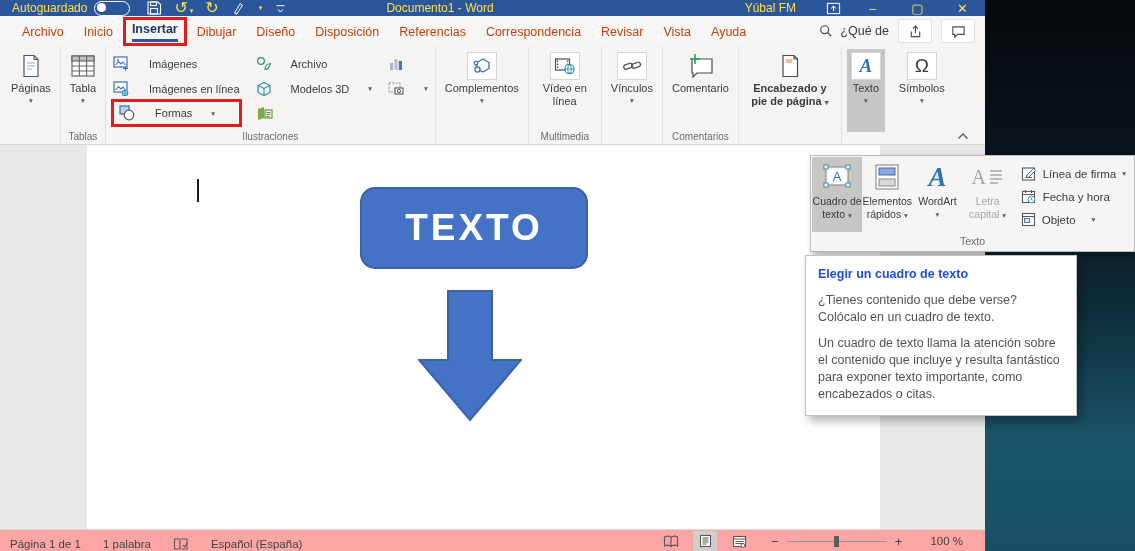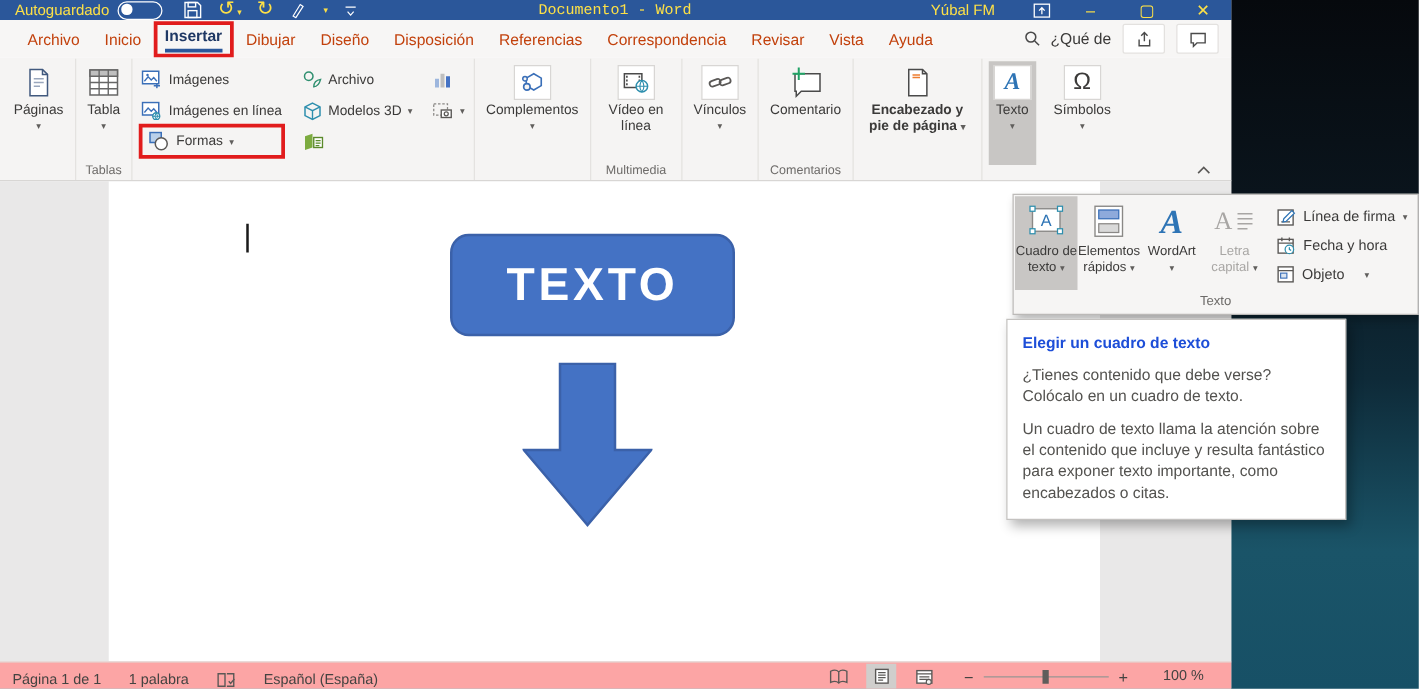--- a/index.html
+++ b/index.html
@@ -18,21 +18,21 @@
   .titlebar {
     height:16px; background:#2b579a; color:#fde047; display:flex; align-items:center;
     font-size:12px; padding-left:12px; position:relative; flex:0 0 auto;
   }
   .autosave { display:flex; align-items:center; gap:7px; }
   .toggle { width:36px; height:15px; border:1.6px solid #fff; border-radius:9px; position:relative; }
   .toggle .knob { position:absolute; left:2px; top:1.6px; width:8.5px; height:8.5px; border-radius:50%; background:#fff; }
   .qat { display:flex; align-items:center; gap:12px; margin-left:16px; }
   .qat .g { font-size:16px; line-height:1; }
   .tinycaret { font-size:7px; margin-left:2px; }
-  .title-center { position:absolute; left:492px; transform:translateX(-50%); white-space:nowrap; font-size:12px;font-family:Liberation Mono, monospace; }
+  .title-center { position:absolute; left:440px; transform:translateX(-50%); white-space:nowrap; font-size:12px; }
   .title-right { margin-left:auto; display:flex; align-items:center; height:100%; }
   .username { padding:0 20px 0 10px; font-size:12px; }
   .winbtn { width:45px; height:32px; display:flex; align-items:center; justify-content:center; font-size:13px; }
   .ribbondisp { width:34px; height:32px; display:flex; align-items:center; justify-content:center; }
 
   
   .tabsrow { height:30px; background:#f7f6f5; display:flex; align-items:center; padding:0 10px 0 12px; flex:0 0 auto; }
   .tab { padding:6px 10px 5px; font-size:12.5px; color:#c2410c; white-space:nowrap; }
   .tab.selected { color:#1f3864; font-weight:bold; padding:2px 6px 1px; }
   .tab.selected .ul { display:inline-block; padding-bottom:3px; border-bottom:3px solid #2b579a; }
@@ -45,21 +45,21 @@
   .ribbon { height:99px; background:#f5f4f3; border-bottom:1px solid #d8d6d4; display:flex; padding:1px 2px 0 2px; position:relative; flex:0 0 auto; }
   .rgroup { position:relative; border-right:1px solid #e4e2e0; padding:2px 5px 16px; display:flex; align-items:flex-start; }
   .rgroup.nolabel { }
   .glabel { position:absolute; bottom:2px; left:0; right:0; text-align:center; font-size:10px; color:#6d6b69; white-space:nowrap; }
   .bigbtn { display:flex; flex-direction:column; align-items:center; padding:3px 4px 0; font-size:11px; color:#3b3a39; text-align:center; line-height:1.18; }
   .bigbtn .bicon { height:28px; display:flex; align-items:center; justify-content:center; margin-bottom:2px; }
   .bigbtn.pressed { background:#c8c6c4; height:83px; }
   .caretline { font-size:7.5px; color:#605e5c; margin-top:2px; }
   .incaret { font-size:7.5px; color:#605e5c; }
   .smallgrid { display:grid; grid-template-columns:auto auto auto; column-gap:12px; align-content:start; padding-top:2px; }
-  .sitem { display:flex; align-items:center; gap:5px; font-size:11px; color:#3b3a39; height:25px; padding:0 2px; white-space:nowrap; }
+  .sitem { display:flex; align-items:center; gap:19px; font-size:11px; color:#3b3a39; height:25px; padding:0 2px; white-space:nowrap; }
   .sitem.red-box { height:28px; padding:0 5px; margin-top:-2px; }
   .collapse-chevron { position:absolute; right:16px; bottom:4px; }
   .texto-a { font-size:19px; font-style:italic; color:#2e74b5; font-weight:bold; font-family:"Liberation Serif",serif; }
   .omega { font-size:19px; color:#3b3a39; }
   .iconbox { width:30px; height:28px; border:1px solid #d8d6d4; background:#fff; display:flex; align-items:center; justify-content:center; }
 
   
   .canvas { flex:1 1 auto; background:#e9e8e8; position:relative; overflow:hidden; }
   .page { position:absolute; left:87px; top:0; bottom:0; width:793px; background:#fff; }
   .cursor { position:absolute; left:110px; top:34px; width:1.5px; height:23px; background:#1a1a1a; }
@@ -292,20 +292,21 @@
           </div>
           <div class="sitem">
             <svg width="17" height="15" viewBox="0 0 17 15">
               <path d="M2 3 l6-2 v11 l-6 2 Z" fill="#7cab3f"></path>
               <rect x="9" y="4" width="7" height="8" fill="#fff" stroke="#5a8a2a" stroke-width="1.1"></rect>
               <path d="M10.5 6.5 h4 M10.5 8.5 h4 M10.5 10.5 h3" stroke="#5a8a2a" stroke-width="1"></path>
             </svg>
           </div>
           <div class="sitem"></div>
         </div>
+        <div class="glabel">Ilustraciones</div>
       </div>
 
       <div class="rgroup nolabel">
         <div class="bigbtn">
           <span class="bicon iconbox">
             <svg width="20" height="20" viewBox="0 0 20 20">
               <path d="M11 3 l6 3.5 v6 L11 16 5 12.5 v-6 Z" fill="none" stroke="#3a6fb8" stroke-width="1.3"></path>
               <circle cx="5.5" cy="13.5" r="2.6" fill="#f5f4f3" stroke="#3a6fb8" stroke-width="1.3"></circle>
               <circle cx="4" cy="7" r="1.8" fill="#f5f4f3" stroke="#3a6fb8" stroke-width="1.2"></circle>
             </svg>

